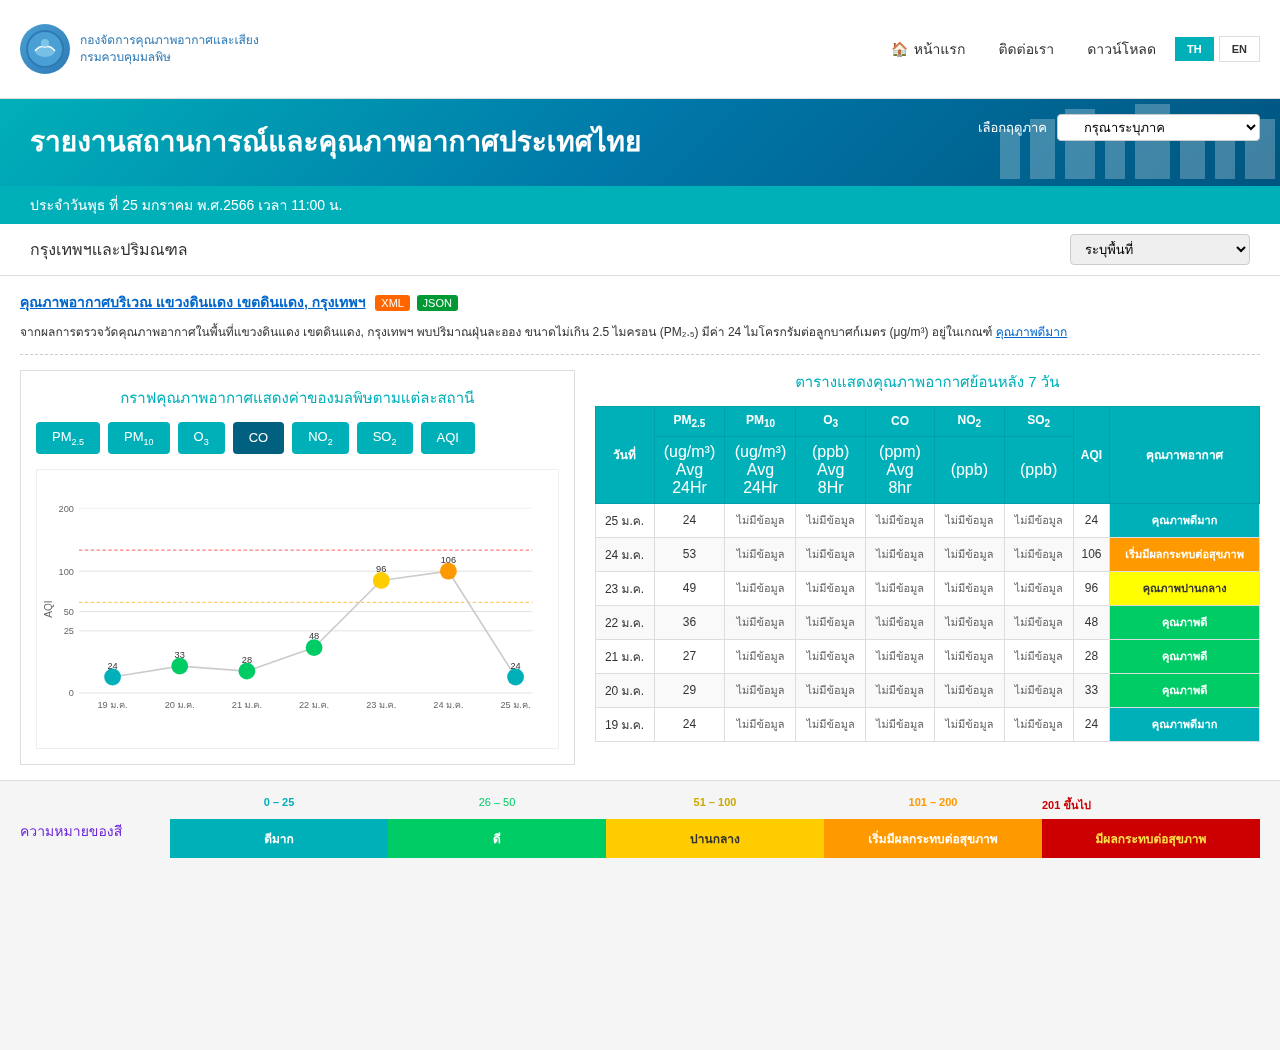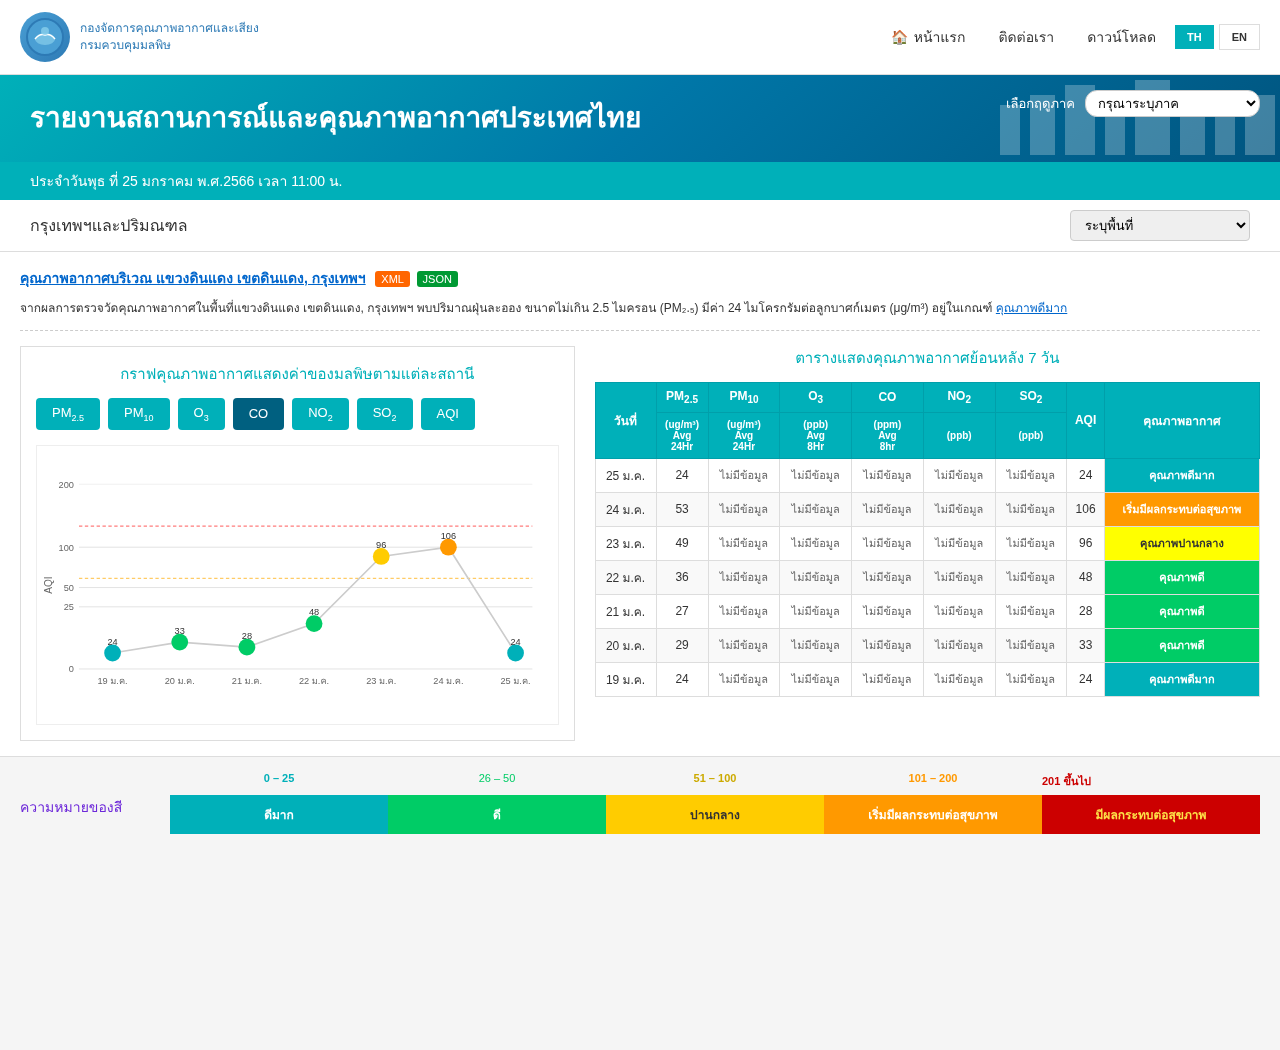--- a/index.html
+++ b/index.html
@@ -1,35 +1,35 @@
 <!DOCTYPE html>
 <html><head>
   <meta charset="utf-8">
   <style>
     * { box-sizing: border-box; margin: 0; padding: 0; }
     body { font-family: 'Segoe UI', Tahoma, sans-serif; background: #f5f5f5; font-size: 13px; color: #333; }
 
     
-    .header { background: white; display: flex; align-items: center; justify-content: space-between; padding: 12px 20px; border-bottom: 1px solid #ddd; }
+    .header { background: white; display: flex; align-items: center; justify-content: space-between; padding: 24px 20px; border-bottom: 1px solid #ddd; }
     .logo-area { display: flex; align-items: center; gap: 10px; }
     .logo-circle { width: 50px; height: 50px; border-radius: 50%; background: linear-gradient(135deg, #4a9fd4, #2d7ab5); display: flex; align-items: center; justify-content: center; color: white; font-size: 10px; text-align: center; }
     .logo-text { font-size: 12px; color: #2d7ab5; line-height: 1.4; }
     .nav-links { display: flex; align-items: center; gap: 5px; }
     .nav-link { padding: 6px 14px; color: #333; text-decoration: none; font-size: 14px; display: flex; align-items: center; gap: 5px; }
     .lang-btn { padding: 6px 12px; border: none; cursor: pointer; font-size: 11px; font-weight: bold; }
     .lang-btn.active { background: #00b0b9; color: white; }
     .lang-btn.inactive { background: white; color: #333; border: 1px solid #ddd; }
 
     
     .hero { background: linear-gradient(135deg, #00b0b9 0%, #0077a8 50%, #005580 100%); padding: 20px 30px 15px; position: relative; overflow: hidden; }
     .hero-title { color: white; font-size: 28px; font-weight: bold; margin-bottom: 8px; }
 
     
     .date-bar { background: #00b0b9; padding: 8px 30px; color: white; font-size: 14px; display: flex; justify-content: space-between; align-items: center; }
-    .region-select { padding: 4px 8px; border: 1px solid #ccc; border-radius: 12px; font-size: 13px; min-width: 150px; background: white; }
+    .region-select { padding: 4px 22px; border: 1px solid #ccc; border-radius: 4px; font-size: 13px; min-width: 150px; background: white; }
 
     
     .sub-header { background: white; padding: 10px 30px; display: flex; justify-content: space-between; align-items: center; border-bottom: 1px solid #ddd; }
     .sub-title { font-size: 16px; color: #333; font-weight: normal; }
     .area-select { padding: 6px 10px; border: 1px solid #ccc; border-radius: 4px; font-size: 13px; min-width: 180px; }
 
     
     .main-content { padding: 15px 20px; background: white; }
 
     
@@ -53,21 +53,21 @@
     .chart-btn sub { font-size: 9px; }
     .chart-area { position: relative; height: 280px; border: 1px solid #eee; background: white; }
 
     
     .chart-svg { width: 100%; height: 100%; }
 
     
     .table-title { text-align: center; color: #00b0b9; font-size: 15px; margin-bottom: 12px; }
     .data-table { width: 100%; border-collapse: collapse; font-size: 12px; }
     .data-table th { background: #00b0b9; color: white; padding: 6px 4px; text-align: center; border: 1px solid #009faa; }
-    .data-table th.sub { font-size: 10px; font-weight: bold; }
+    .data-table th.sub { font-size: 16px; font-weight: normal; }
     .data-table td { padding: 7px 5px; text-align: center; border: 1px solid #ddd; }
     .data-table tr:nth-child(even) { background: #f9f9f9; }
     .data-table tr:nth-child(odd) { background: white; }
 
     
     .legend-section { background: #f5f5f5; padding: 15px 20px; border-top: 1px solid #ddd; }
     .legend-bars { display: flex; align-items: stretch; width: 100%; margin-bottom: 8px; }
     .legend-bar { flex: 1; padding: 10px 5px; text-align: center; font-size: 12px; font-weight: bold; }
     .l-teal { background: #00b0b9; color: white; }
     .l-green { background: #00cc66; color: white; }

